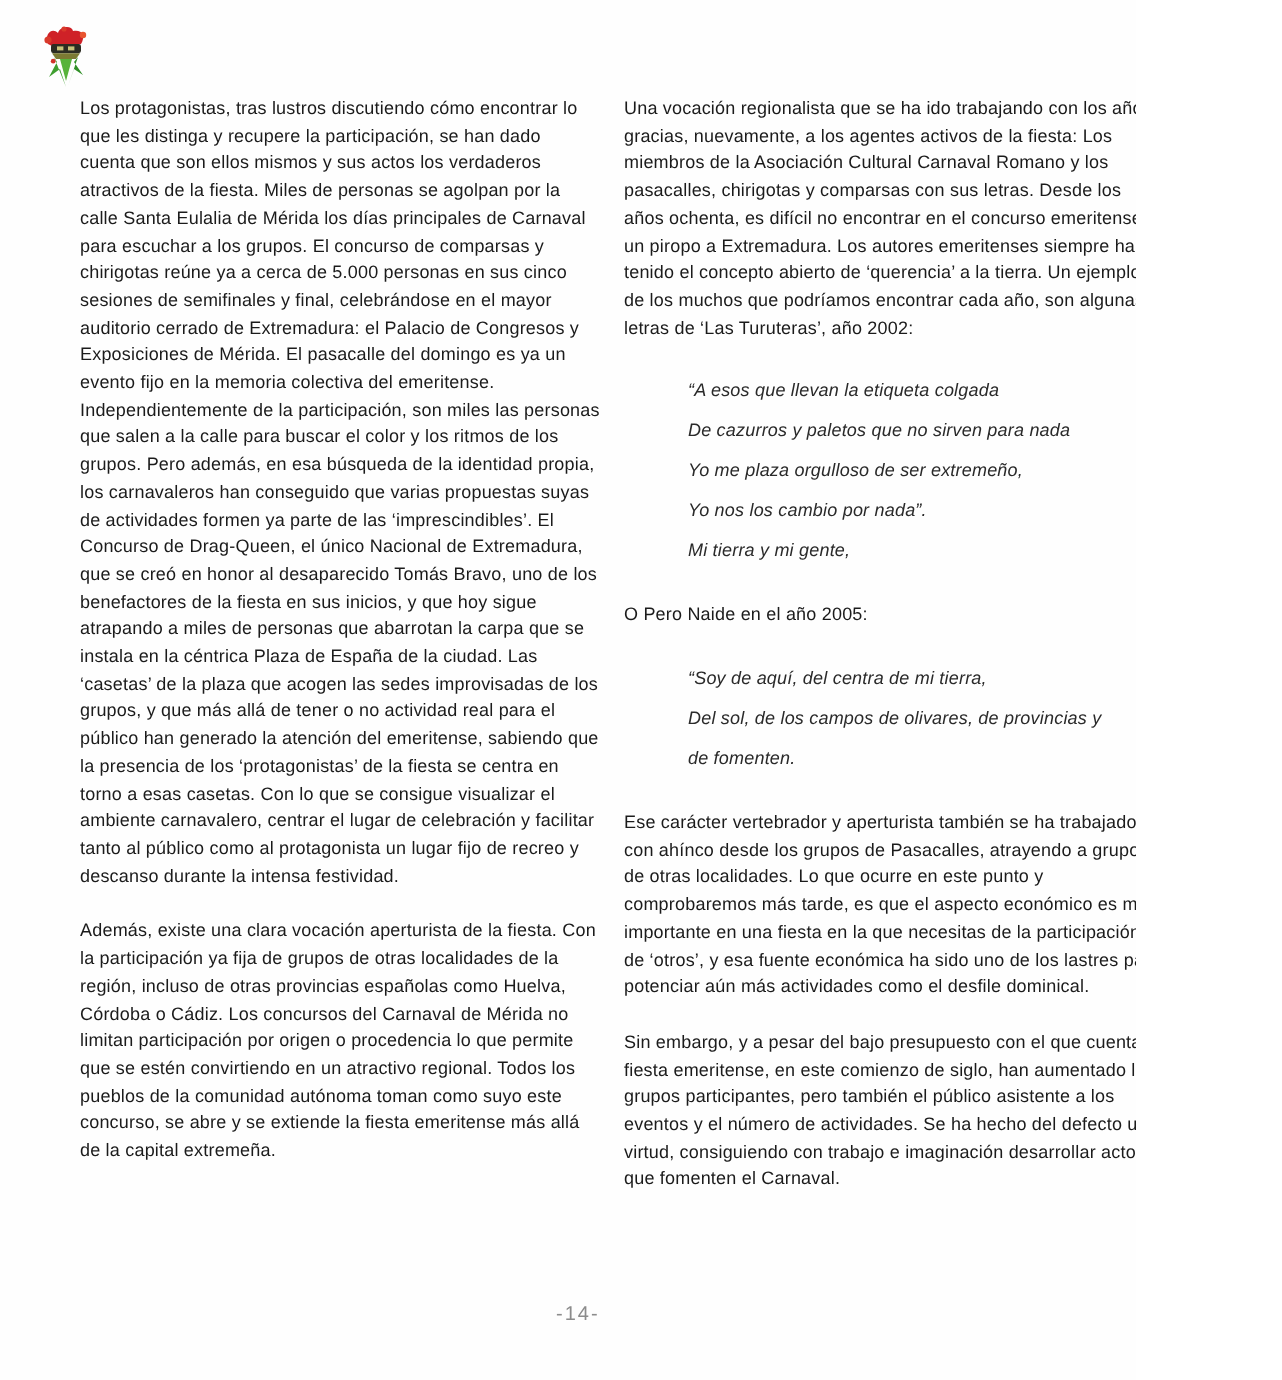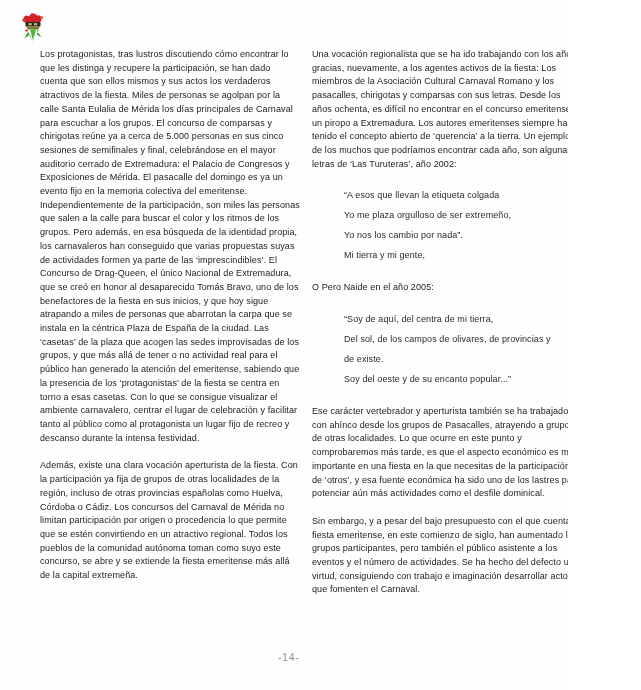--- a/index.html
+++ b/index.html
@@ -37,20 +37,21 @@
   .col.right { width: 270px; margin-left: 2px; }
   .col p {
     margin: 0 0 14px 0;
     font-size: 9px;
     line-height: 13.7px;
     letter-spacing: 0.1px;
     text-align: left;
   }
   .verse {
     margin: 6px 0 16px 32px;
+    font-style: italic;
   }
   .verse .vline {
     font-size: 9px;
     line-height: 20px;
     letter-spacing: 0.1px;
     color: #2a2a2a;
   }
   .footer {
     position: absolute;
     left: 278px;
@@ -91,32 +92,32 @@
     <div class="col left">
       <p>Los protagonistas, tras lustros discutiendo cómo encontrar lo que les distinga y recupere la participación, se han dado cuenta que son ellos mismos y sus actos los verdaderos atractivos de la fiesta. Miles de personas se agolpan por la calle Santa Eulalia de Mérida los días principales de Carnaval para escuchar a los grupos. El concurso de comparsas y chirigotas reúne ya a cerca de 5.000 personas en sus cinco sesiones de semifinales y final, celebrándose en el mayor auditorio cerrado de Extremadura: el Palacio de Congresos y Exposiciones de Mérida. El pasacalle del domingo es ya un evento fijo en la memoria colectiva del emeritense. Independientemente de la participación, son miles las personas que salen a la calle para buscar el color y los ritmos de los grupos. Pero además, en esa búsqueda de la identidad propia, los carnavaleros han conseguido que varias propuestas suyas de actividades formen ya parte de las ‘imprescindibles’. El Concurso de Drag-Queen, el único Nacional de Extremadura, que se creó en honor al desaparecido Tomás Bravo, uno de los benefactores de la fiesta en sus inicios, y que hoy sigue atrapando a miles de personas que abarrotan la carpa que se instala en la céntrica Plaza de España de la ciudad. Las ‘casetas’ de la plaza que acogen las sedes improvisadas de los grupos, y que más allá de tener o no actividad real para el público han generado la atención del emeritense, sabiendo que la presencia de los ‘protagonistas’ de la fiesta se centra en torno a esas casetas. Con lo que se consigue visualizar el ambiente carnavalero, centrar el lugar de celebración y facilitar tanto al público como al protagonista un lugar fijo de recreo y descanso durante la intensa festividad.</p>
       <p>Además, existe una clara vocación aperturista de la fiesta. Con la participación ya fija de grupos de otras localidades de la región, incluso de otras provincias españolas como Huelva, Córdoba o Cádiz. Los concursos del Carnaval de Mérida no limitan participación por origen o procedencia lo que permite que se estén convirtiendo en un atractivo regional. Todos los pueblos de la comunidad autónoma toman como suyo este concurso, se abre y se extiende la fiesta emeritense más allá de la capital extremeña.</p>
     </div>
 
     <div class="col right">
       <p>Una vocación regionalista que se ha ido trabajando con los años gracias, nuevamente, a los agentes activos de la fiesta: Los miembros de la Asociación Cultural Carnaval Romano y los pasacalles, chirigotas y comparsas con sus letras. Desde los años ochenta, es difícil no encontrar en el concurso emeritense un piropo a Extremadura. Los autores emeritenses siempre han tenido el concepto abierto de ‘querencia’ a la tierra. Un ejemplo, de los muchos que podríamos encontrar cada año, son algunas letras de ‘Las Turuteras’, año 2002:</p>
 
       <div class="verse">
         <div class="vline">“A esos que llevan la etiqueta colgada</div>
+        <div class="vline">De cazurros y paletos que no sirven para nada</div>
         <div class="vline">Yo me plaza orgulloso de ser extremeño,</div>
         <div class="vline">Yo nos los cambio por nada”.</div>
         <div class="vline">Mi tierra y mi gente,</div>
       </div>
 
       <p>O Pero Naide en el año 2005:</p>
 
       <div class="verse">
         <div class="vline">“Soy de aquí, del centra de mi tierra,</div>
         <div class="vline">Del sol, de los campos de olivares, de provincias y</div>
-        <div class="vline">de existe.</div>
-        <div class="vline">Soy del oeste y de su encanto popular...”</div>
+        <div class="vline">de fomenten.</div>
       </div>
 
       <p>Ese carácter vertebrador y aperturista también se ha trabajado con ahínco desde los grupos de Pasacalles, atrayendo a grupos de otras localidades. Lo que ocurre en este punto y comprobaremos más tarde, es que el aspecto económico es muy importante en una fiesta en la que necesitas de la participación de ‘otros’, y esa fuente económica ha sido uno de los lastres para potenciar aún más actividades como el desfile dominical.</p>
 
       <p>Sin embargo, y a pesar del bajo presupuesto con el que cuenta la fiesta emeritense, en este comienzo de siglo, han aumentado los grupos participantes, pero también el público asistente a los eventos y el número de actividades. Se ha hecho del defecto una virtud, consiguiendo con trabajo e imaginación desarrollar actos que fomenten el Carnaval.</p>
     </div>
 
   </div>
 
   <div class="footer">-14-</div>

